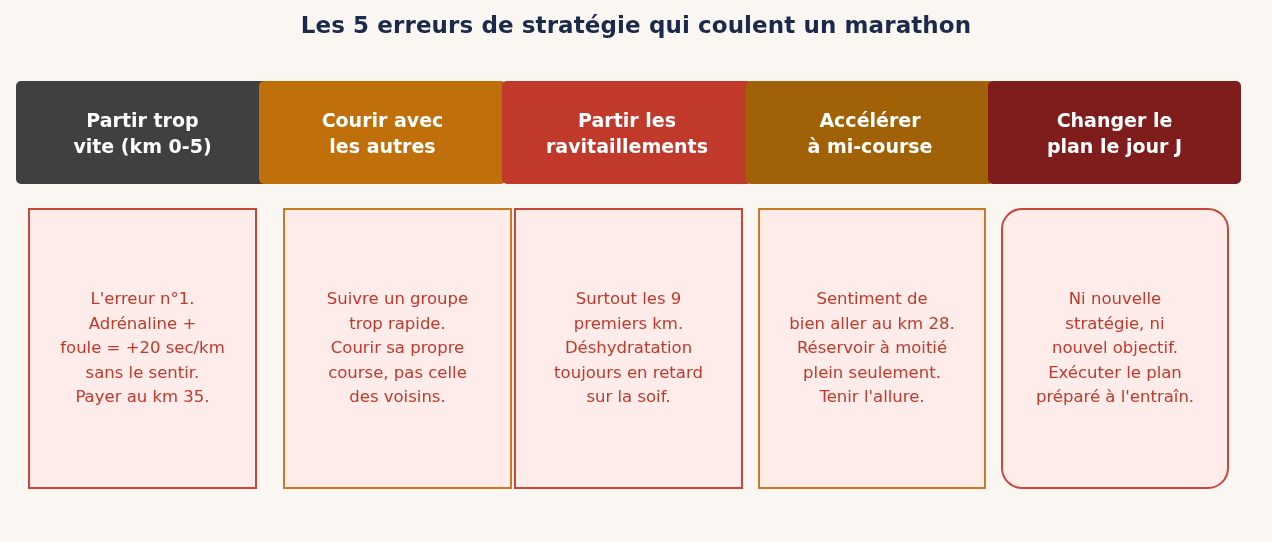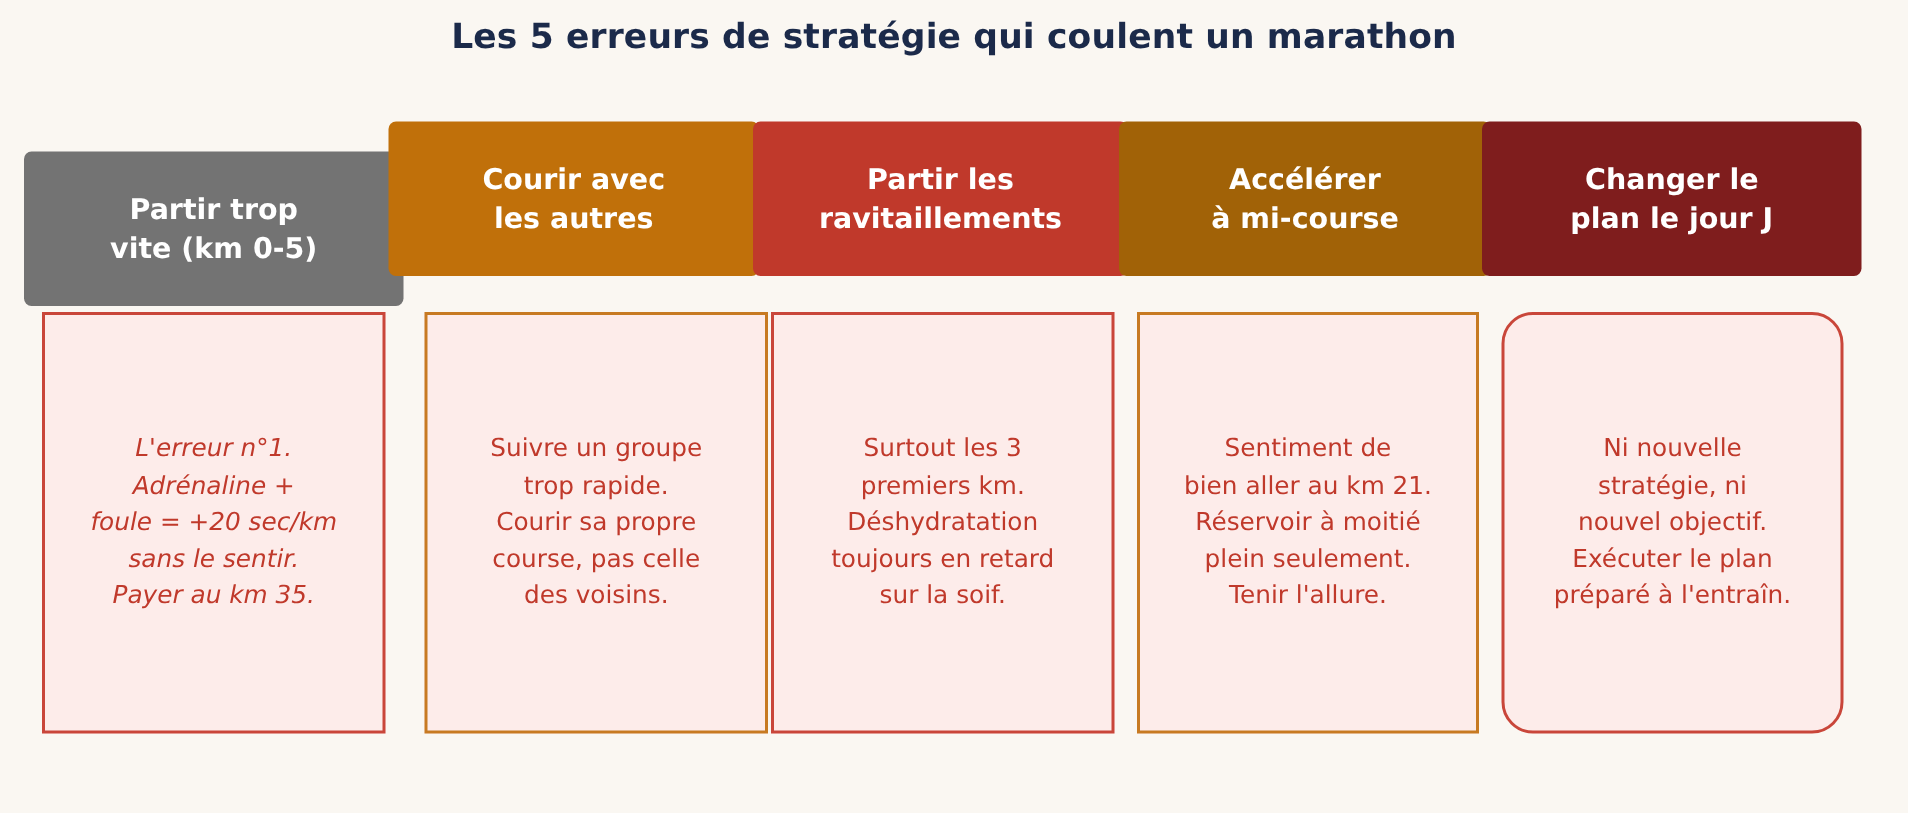--- a/index.html
+++ b/index.html
@@ -37,48 +37,48 @@
       color: #c0392b;
       font-size: 16.5px; line-height: 24.5px;
       white-space: pre-line;
     }
   </style>
 </head>
 <body>
 
 <div class="title">Les 5 erreurs de stratégie qui coulent un marathon</div>
 
-<div class="header" style="left:16px; background:#737373;margin-top:20px;">Partir trop
+<div class="header" style="left:16px; background:#404040;">Partir trop
 vite (km 0-5)</div>
 <div class="header" style="left:259px; width:247px; background:#c0700a;">Courir avec
 les autres</div>
 <div class="header" style="left:502px; width:250px; background:#c0392b;">Partir les
 ravitaillements</div>
 <div class="header" style="left:746px; width:248px; background:#a16207;">Accélérer
 à mi-course</div>
 <div class="header" style="left:988px; width:253px; background:#7f1d1d;">Changer le
 plan le jour J</div>
 
-<div class="body-box" style="left:28px; border-color:#c9463a;font-style:italic;">L'erreur n°1.
+<div class="body-box" style="left:28px; border-color:#c9463a;">L'erreur n°1.
 Adrénaline +
 foule = +20 sec/km
 sans le sentir.
 Payer au km 35.</div>
 <div class="body-box" style="left:271px; border-color:#c77a22;margin-left:12px;">Suivre un groupe
 trop rapide.
 Courir sa propre
 course, pas celle
 des voisins.</div>
-<div class="body-box" style="left:514px; border-color:#c9463a;">Surtout les 3
+<div class="body-box" style="left:514px; border-color:#c9463a;">Surtout les 9
 premiers km.
 Déshydratation
 toujours en retard
 sur la soif.</div>
 <div class="body-box" style="left:758px; width:228px; border-color:#c77a22;">Sentiment de
-bien aller au km 21.
+bien aller au km 28.
 Réservoir à moitié
 plein seulement.
 Tenir l'allure.</div>
 <div class="body-box" style="left:1001px; width:228px; border-color:#c9463a;border-radius:21px;">Ni nouvelle
 stratégie, ni
 nouvel objectif.
 Exécuter le plan
 préparé à l'entraîn.</div>
 
 </body></html>

